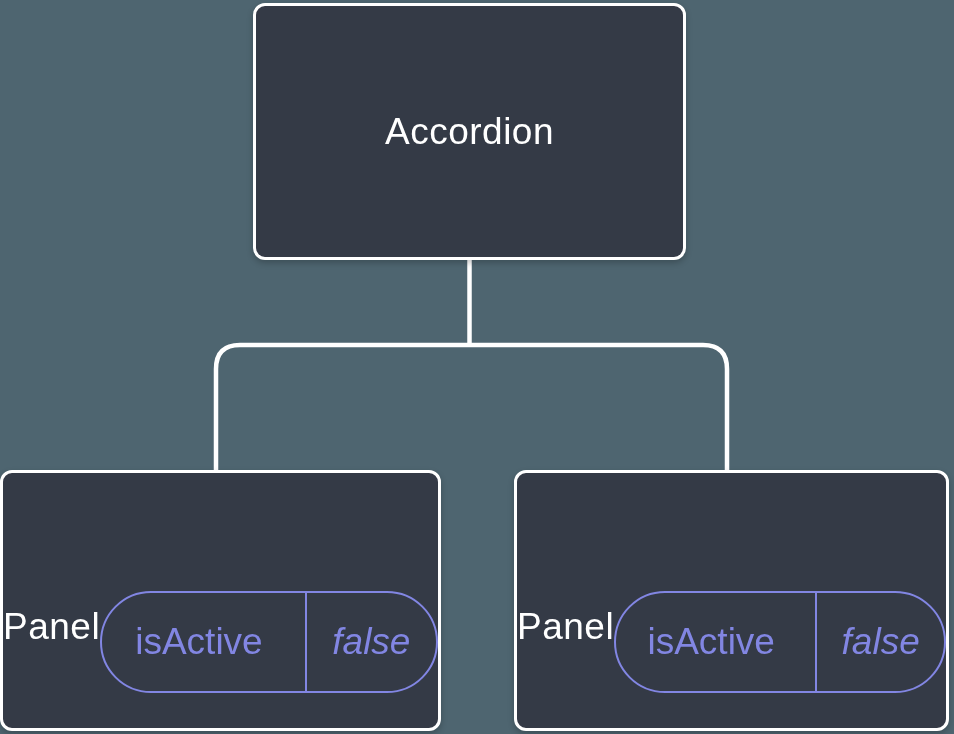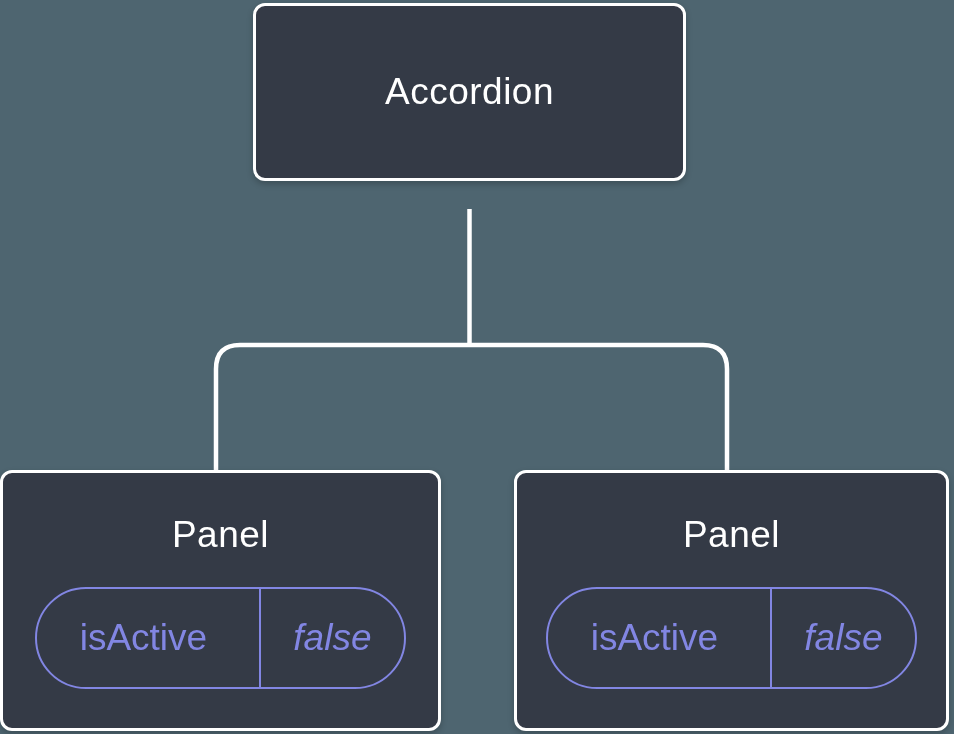--- a/index.html
+++ b/index.html
@@ -25,32 +25,32 @@
   }
   .node{
     position:absolute;
     background:var(--node-fill);
     border:3px solid var(--node-border);
     border-radius:12px;
     box-shadow:0 3px 6px rgba(0,0,0,0.22);
     color:var(--node-text);
   }
   .node-root{
-    left:253px;top:3px;width:433px;height:178px;
+    left:253px;top:3px;width:433px;height:257px;
     display:flex;align-items:center;justify-content:center;
   }
   .node-label{
     font-size:37px;
     font-weight:500;
     letter-spacing:0.5px;
     color:var(--node-text);
   }
   .node-child{
-    display:flex;flex-direction:column;align-items:center;
-    padding-top:40px;
+    display:flex;flex-direction:row;align-items:center;
+    padding-top:52px;
   }
   .node-child-left{left:0px;top:470px;width:441px;height:261px;}
   .node-child-right{left:514px;top:470px;width:435px;height:261px;}
   .panel-title{
     line-height:44px;
   }
   .state-pill{
     margin-top:30px;
     width:371px;height:102px;
     border:2.5px solid var(--accent);

